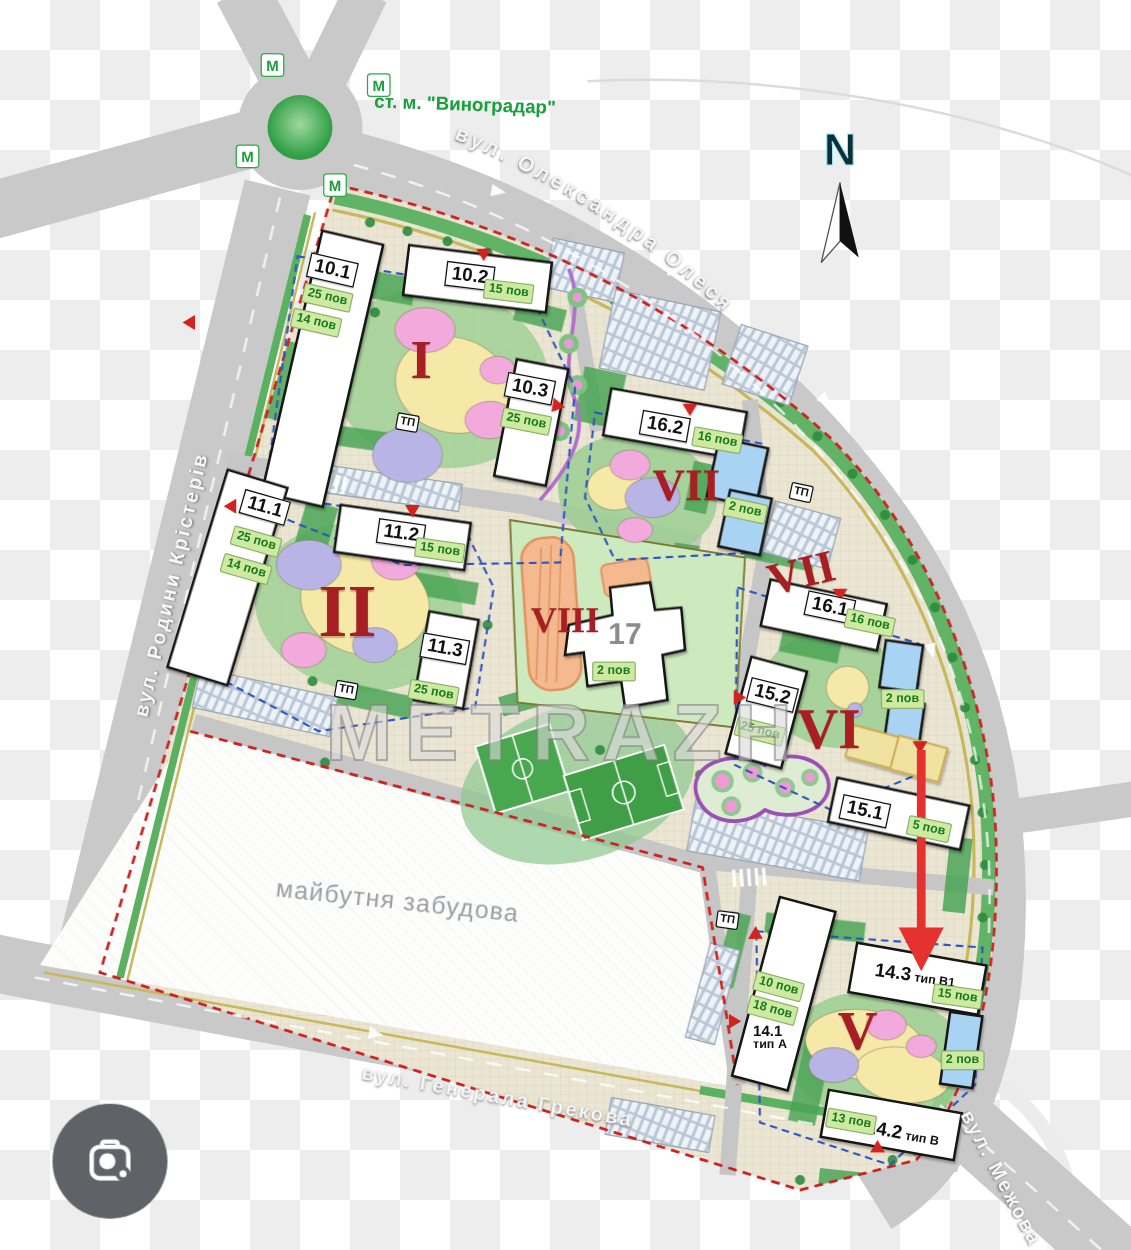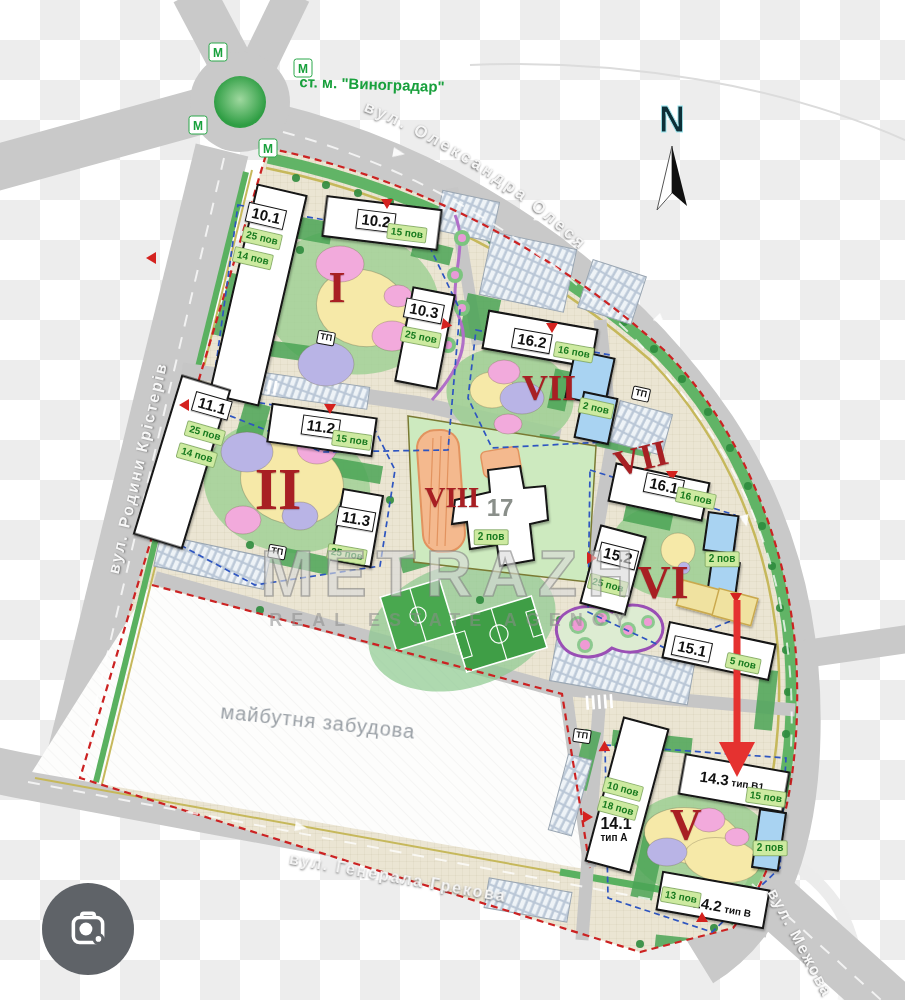--- a/index.html
+++ b/index.html
@@ -416,21 +416,21 @@
   <div class="lbl plate" style="left:424px;top:311px;--r:11deg">10.3</div>
   <div class="lbl plate" style="left:212px;top:406px;--r:16deg">11.1</div>
   <div class="lbl plate" style="left:321px;top:427px;--r:8deg">11.2</div>
   <div class="lbl plate" style="left:356px;top:519px;--r:10deg">11.3</div>
   <div class="lbl plate" style="left:532px;top:341px;--r:10deg">16.2</div>
   <div class="lbl plate" style="left:664px;top:486px;--r:12deg">16.1</div>
   <div class="lbl plate" style="left:618px;top:556px;--r:14deg">15.2</div>
   <div class="lbl plate" style="left:692px;top:649px;--r:12deg">15.1</div>
   <div class="lbl p17" style="left:500px;top:508px">17</div>
   <div class="lbl plate-plain" style="left:616px;top:830px">
-    <div style="font-size:16px">14.1</div>
+    <div style="font-size:12px">14.1</div>
     <div class="ptype">тип А</div>
   </div>
   <div class="lbl plate-plain plate-inline" style="left:732px;top:781px;--r:8deg">
     <span class="num">14.3</span>
     <span class="ptype">тип В1</span>
   </div>
   <div class="lbl plate-plain plate-inline" style="left:722px;top:907px;--r:10deg">
     <span class="num">14.2</span>
     <span class="ptype">тип В</span>
   </div>
@@ -461,21 +461,20 @@
   <div class="lbl roman" style="left:549px;top:388px;font-size:36px">VII</div>
   <div class="lbl roman" style="left:452px;top:497px;font-size:29px">VIII</div>
   <div class="lbl roman" style="left:641px;top:458px;font-size:36px;--r:-14deg">VII</div>
   <div class="lbl roman" style="left:663px;top:583px;font-size:46px">VI</div>
   <div class="lbl roman" style="left:686px;top:825px;font-size:44px">V</div>
 
   <div class="lbl future" style="left:318px;top:722px;--r:6deg">майбутня забудова</div>
 
   <div class="wm">
     <div class="wm-title">METRAZH</div>
-    <div class="wm-sub">REAL ESTATE AGENCY</div>
   </div>
 
   <div id="lens-btn">
     <svg width="46" height="46" viewBox="0 0 44 44">
       <path d="M16,12 v-3 a2,2 0 0 1 2,-2 h8 a2,2 0 0 1 2,2 v3" fill="none" stroke="#fff" stroke-width="3.4"></path>
       <rect x="8" y="11" width="28" height="24" rx="6" fill="none" stroke="#fff" stroke-width="3.4"></rect>
       <circle cx="20" cy="22" r="6.2" fill="#fff"></circle>
       <circle cx="32" cy="31.5" r="4.2" fill="#fff" stroke="#5f6368" stroke-width="3"></circle>
     </svg>
   </div>

